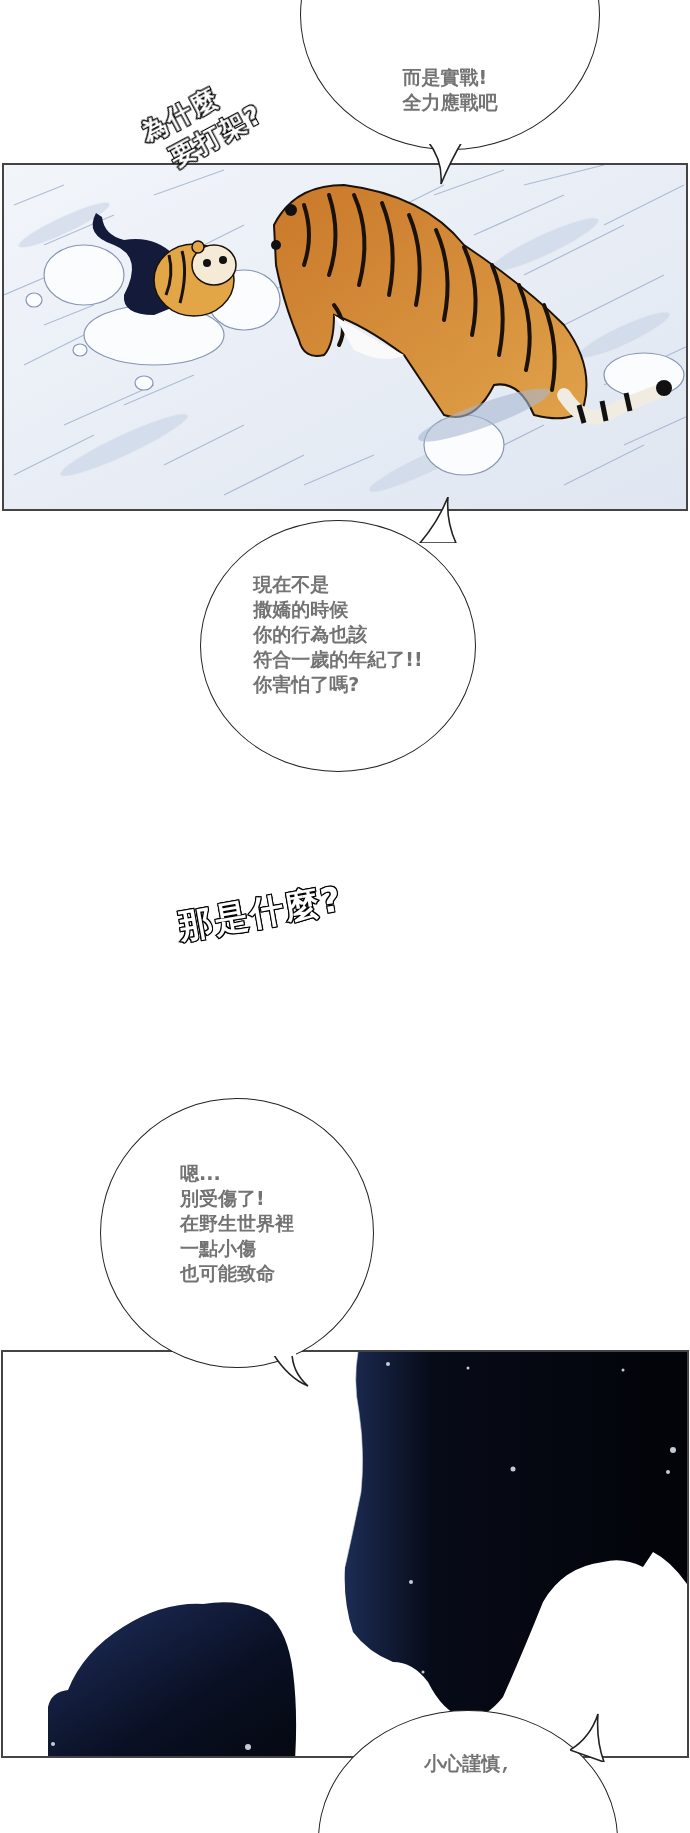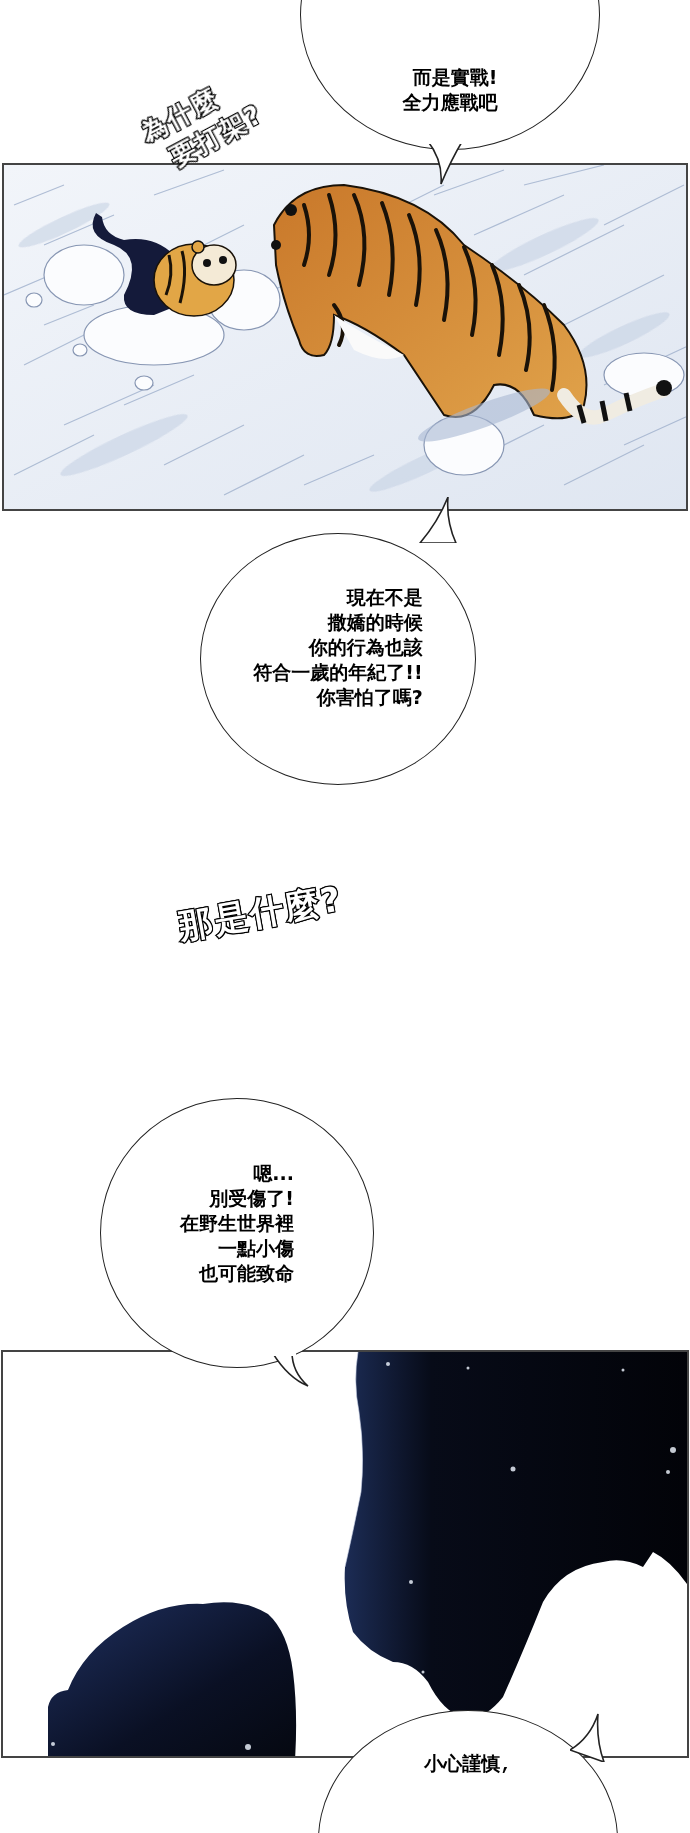--- a/index.html
+++ b/index.html
@@ -7,21 +7,21 @@
            font-family: "DejaVu Sans", sans-serif; }
 
     
     .panel { position: absolute; border: 2px solid #444; box-sizing: border-box; overflow: hidden; }
     #panel-snow { left: 2px; top: 163px; width: 686px; height: 348px; }
     #panel-dark { left: 1px; top: 1350px; width: 688px; height: 408px; background: #fff; }
 
     
     .bubble { position: absolute; background: #fff; border: 1.6px solid #222; border-radius: 50%;
               box-sizing: border-box; display: flex; align-items: center; justify-content: center; z-index: 5; }
-    .bubble-text { text-align: right; font-weight: bold; color: #000000; font-size: 19px; line-height: 25px;
+    .bubble-text { text-align: left; font-weight: bold; color: #737373; font-size: 19px; line-height: 25px;
                    font-family: "DejaVu Sans", sans-serif; white-space: pre-line; }
     .tail { position: absolute; z-index: 6; }
 
     
     .sfx { position: absolute; font-family: "DejaVu Sans", sans-serif; font-weight: bold; color: #fff;
            -webkit-text-stroke: 2px #000; paint-order: stroke fill; letter-spacing: 2px; z-index: 7;
            text-shadow: 0 0 2px #000, 1px 1px 0 #000, -1px -1px 0 #000, 1px -1px 0 #000, -1px 1px 0 #000; }
   </style>
 </head>
 <body>
@@ -122,21 +122,21 @@
     <circle cx="287" cy="45" r="6" fill="#111"></circle>
       <circle cx="272" cy="80" r="5" fill="#111"></circle>
 
     <ellipse cx="480" cy="250" rx="70" ry="12" fill="#a9b8d2" opacity="0.6" transform="rotate(-20 480 250)"></ellipse>
   </svg>
 </div>
 
 <svg class="tail" style="left:418px; top:497px;" width="40" height="46" viewBox="0 0 40 46">
   <path d="M2 46 Q20 25 30 0 Q28 24 38 46 Z" fill="#fff" stroke="#222" stroke-width="1.6"></path>
 </svg>
-<div class="bubble" style="left:200px; top:533px; width:276px; height:252px;">
+<div class="bubble" style="left:200px; top:520px; width:276px; height:252px;">
   <div class="bubble-text" style="margin-top:-24px;">現在不是
 撒嬌的時候
 你的行為也該
 符合一歲的年紀了!!
 你害怕了嗎?</div>
 </div>
 
 <div class="sfx" style="left:175px; top:905px; font-size:34px; transform:rotate(-10deg); transform-origin:left top;">那是什麼?</div>
 
 <div class="bubble" style="left:100px; top:1098px; width:274px; height:270px;">

